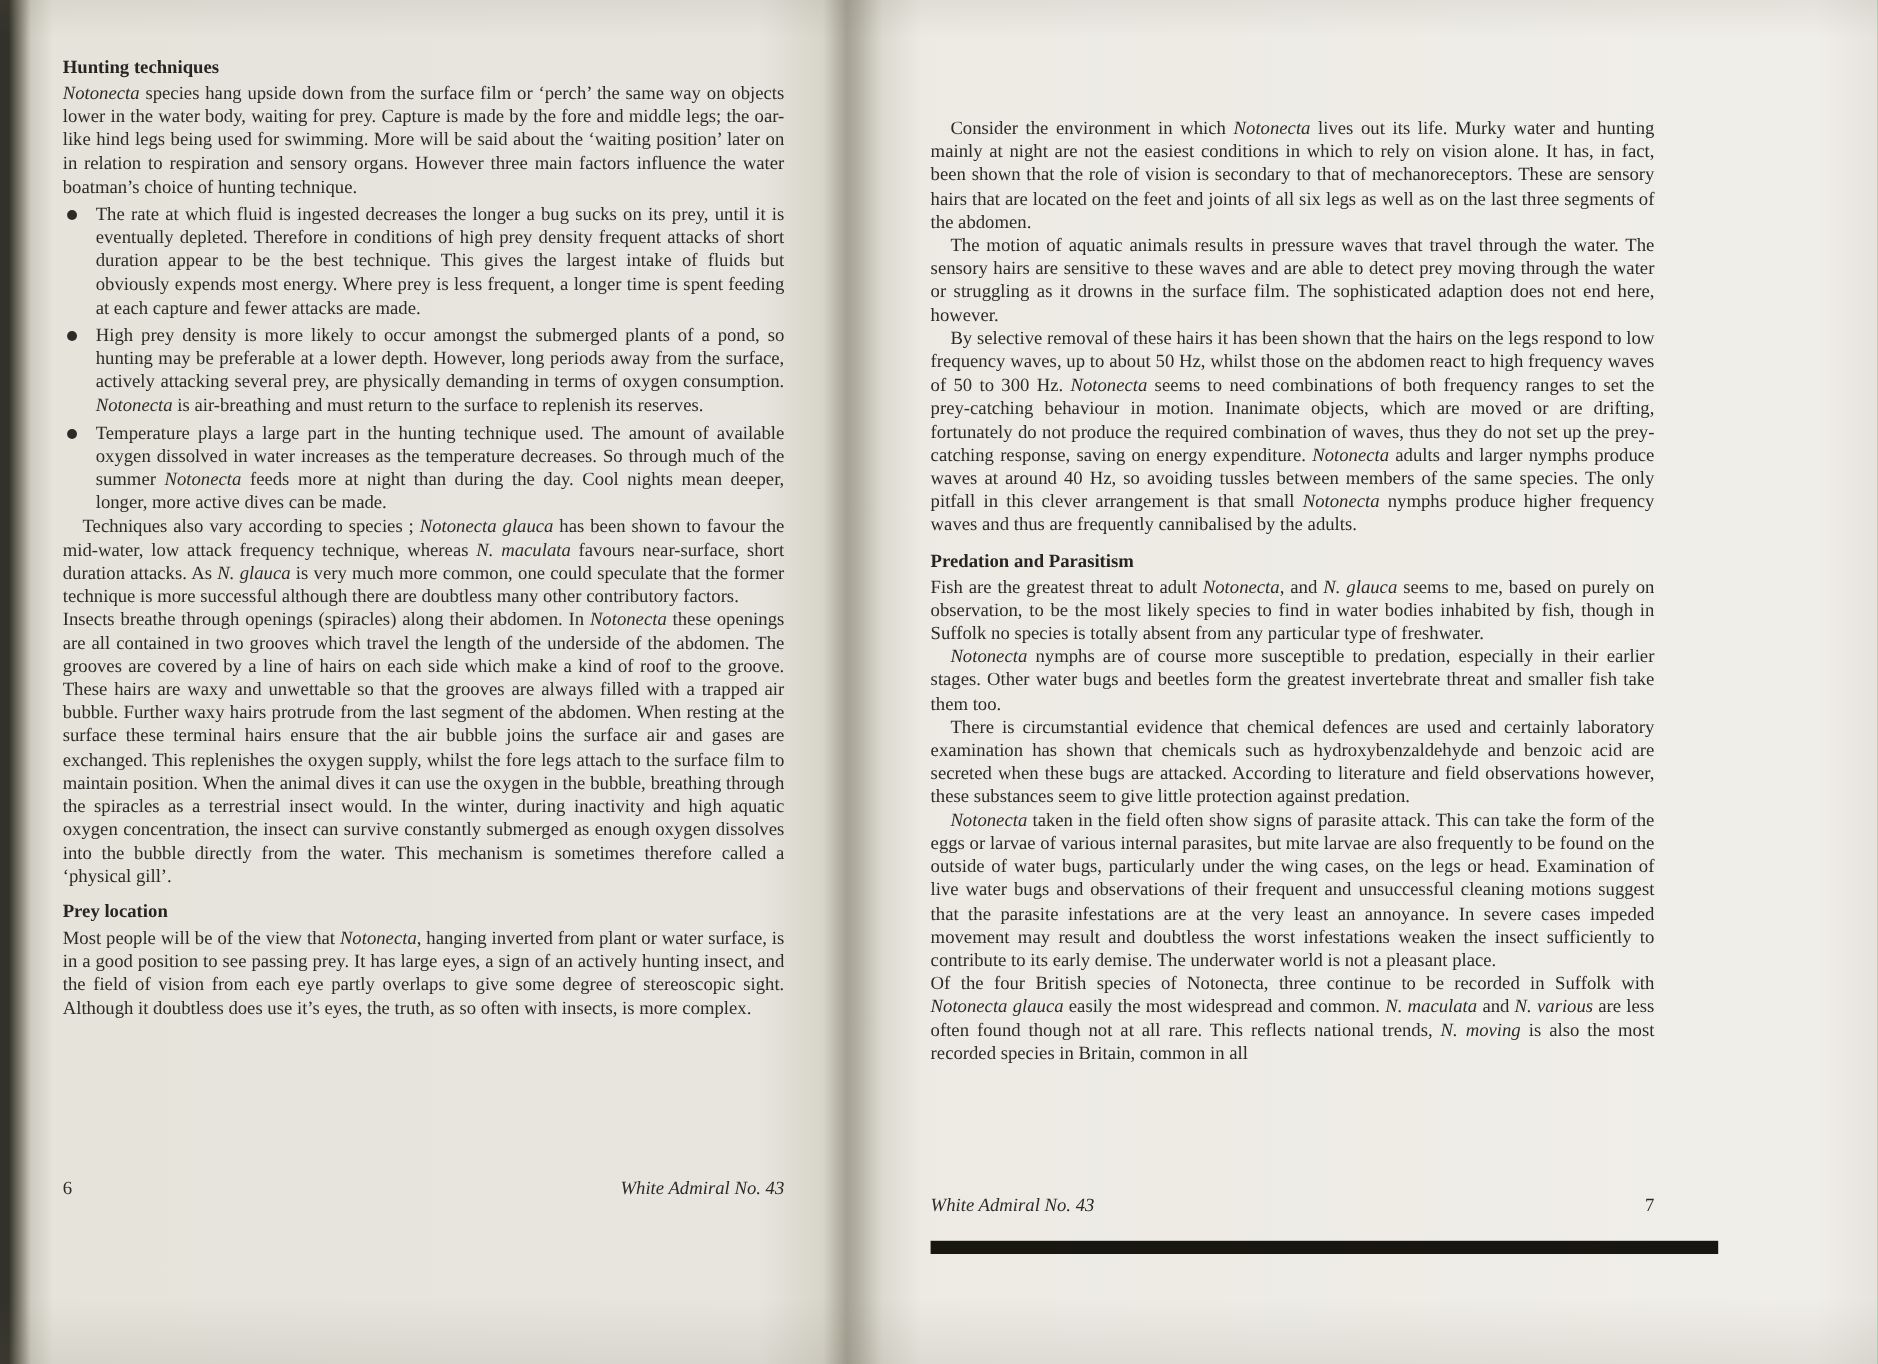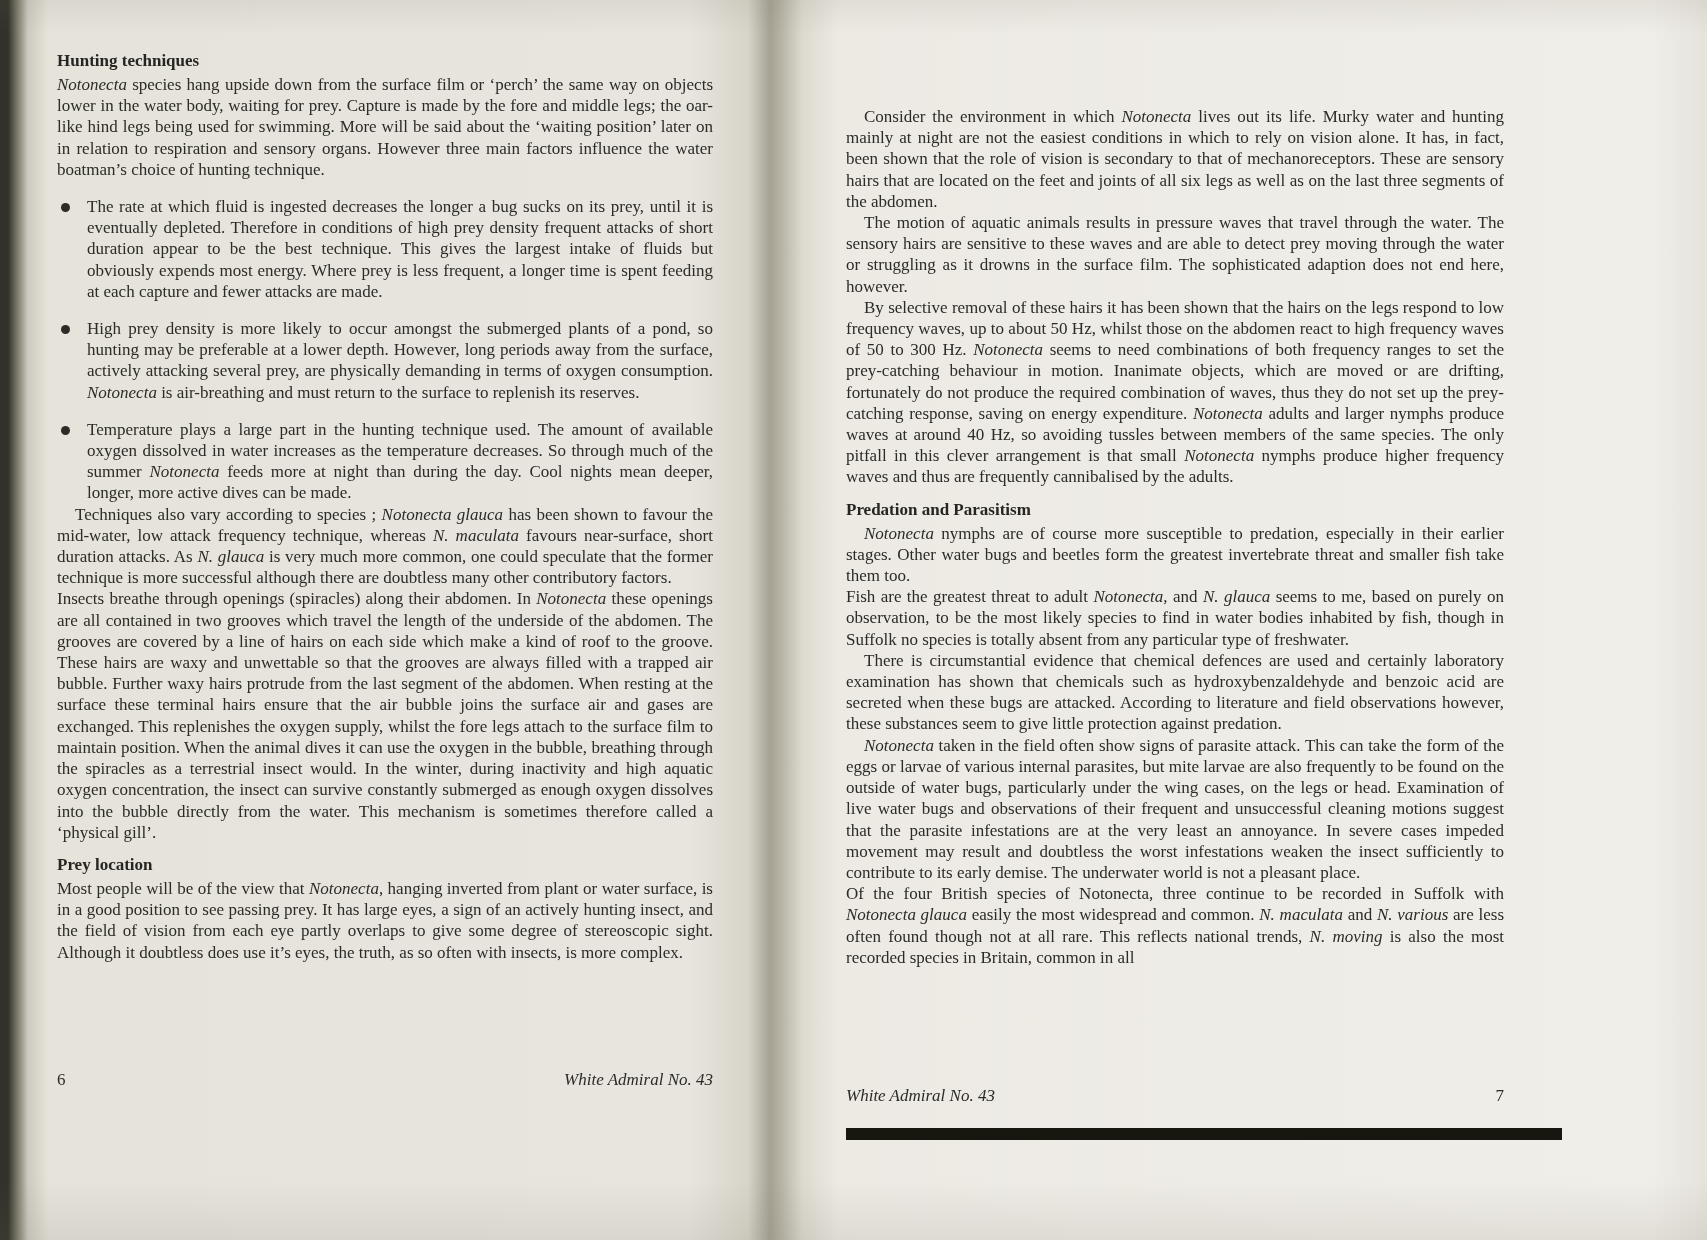--- a/index.html
+++ b/index.html
@@ -46,21 +46,21 @@
     font-size: 17px;
     line-height: 21px;
     font-weight: bold;
     color: #262521;
   }
   h3.head.first { margin-top: 0; }
 
   .bullet-item {
     position: relative;
     padding-left: 30px;
-    margin-top: 16px;
+    margin-top: 4px;
   }
   .bullet-dot {
     position: absolute;
     left: 4px;
     top: 7px;
     width: 9px;
     height: 9px;
     border-radius: 50%;
     background: #2c2b26;
   }
@@ -122,22 +122,22 @@
     <span class="page-num">6</span>
     <span class="journal">White Admiral No. 43</span>
   </div>
 
   <div class="col col-right">
     <p class="body indent">Consider the environment in which <i>Notonecta</i> lives out its life. Murky water and hunting mainly at night are not the easiest conditions in which to rely on vision alone. It has, in fact, been shown that the role of vision is secondary to that of mechanoreceptors. These are sensory hairs that are located on the feet and joints of all six legs as well as on the last three segments of the abdomen.</p>
     <p class="body indent gap-p">The motion of aquatic animals results in pressure waves that travel through the water. The sensory hairs are sensitive to these waves and are able to detect prey moving through the water or struggling as it drowns in the surface film. The sophisticated adaption does not end here, however.</p>
     <p class="body indent gap-p">By selective removal of these hairs it has been shown that the hairs on the legs respond to low frequency waves, up to about 50 Hz, whilst those on the abdomen react to high frequency waves of 50 to 300 Hz. <i>Notonecta</i> seems to need combinations of both frequency ranges to set the prey-catching behaviour in motion. Inanimate objects, which are moved or are drifting, fortunately do not produce the required combination of waves, thus they do not set up the prey-catching response, saving on energy expenditure. <i>Notonecta</i> adults and larger nymphs produce waves at around 40 Hz, so avoiding tussles between members of the same species. The only pitfall in this clever arrangement is that small <i>Notonecta</i> nymphs produce higher frequency waves and thus are frequently cannibalised by the adults.</p>
 
     <h3 class="head">Predation and Parasitism</h3>
+    <p class="body">Fish are the greatest threat to adult <i>Notonecta</i>, and <i>N. glauca</i> seems to me, based on purely on observation, to be the most likely species to find in water bodies inhabited by fish, though in Suffolk no species is totally absent from any particular type of freshwater.</p>
     <p class="body indent gap-p"><i>Notonecta</i> nymphs are of course more susceptible to predation, especially in their earlier stages. Other water bugs and beetles form the greatest invertebrate threat and smaller fish take them too.</p>
-    <p class="body">Fish are the greatest threat to adult <i>Notonecta</i>, and <i>N. glauca</i> seems to me, based on purely on observation, to be the most likely species to find in water bodies inhabited by fish, though in Suffolk no species is totally absent from any particular type of freshwater.</p>
     <p class="body indent gap-p">There is circumstantial evidence that chemical defences are used and certainly laboratory examination has shown that chemicals such as hydroxybenzaldehyde and benzoic acid are secreted when these bugs are attacked. According to literature and field observations however, these substances seem to give little protection against predation.</p>
     <p class="body indent gap-p"><i>Notonecta</i> taken in the field often show signs of parasite attack. This can take the form of the eggs or larvae of various internal parasites, but mite larvae are also frequently to be found on the outside of water bugs, particularly under the wing cases, on the legs or head. Examination of live water bugs and observations of their frequent and unsuccessful cleaning motions suggest that the parasite infestations are at the very least an annoyance. In severe cases impeded movement may result and doubtless the worst infestations weaken the insect sufficiently to contribute to its early demise. The underwater world is not a pleasant place.</p>
 
     <p class="body">Of the four British species of Notonecta, three continue to be recorded in Suffolk with <i>Notonecta glauca</i> easily the most widespread and common.  <i>N. maculata</i> and <i>N. various</i> are less often found though not at all rare.  This reflects national trends<i>, N. moving</i> is also the most recorded species in Britain, common in all</p>
   </div>
 
   <div class="footer footer-right">
     <span class="journal">White Admiral No. 43</span>
     <span class="page-num">7</span>
   </div>

